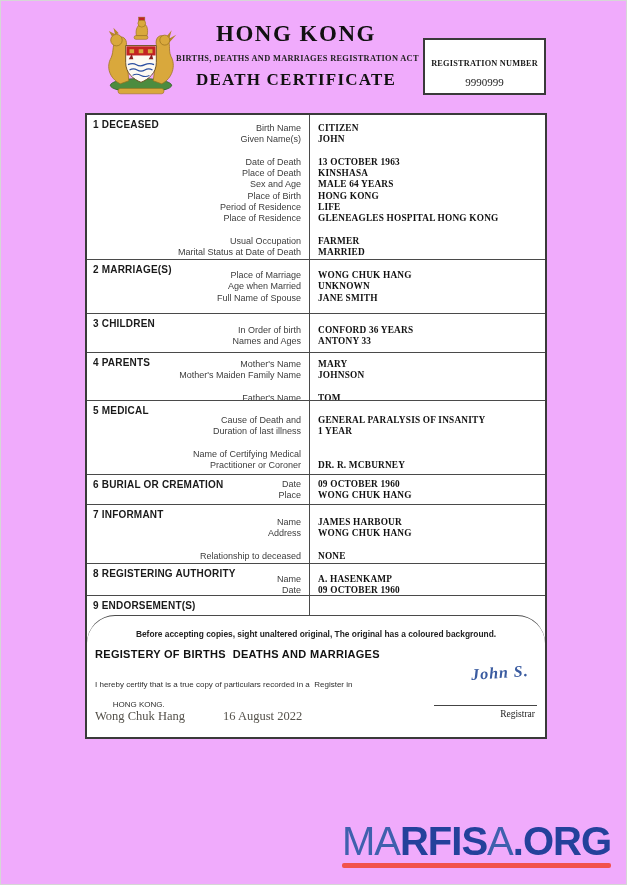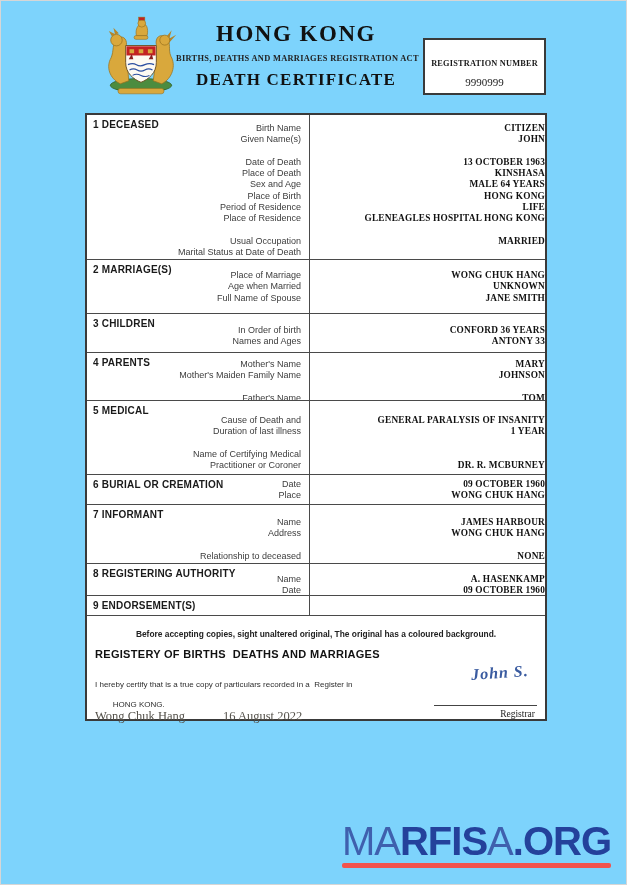--- a/index.html
+++ b/index.html
@@ -1,18 +1,18 @@
 <!DOCTYPE html>
 <html><head>
 <meta charset="utf-8">
 <style>
   * { margin:0; padding:0; box-sizing:border-box; }
   html,body { background:#fff; }
   .page {
-    position:relative; width:627px; height:885px; background:#7dd3fc;
+    position:relative; width:627px; height:885px; background:#f0abfc;
     border:1px solid #d6d6d6; overflow:hidden;
     font-family:"Liberation Sans", sans-serif; color:#1a1a1a;
   }
   
   .crest { position:absolute; left:94px; top:10px; width:92px; height:92px; }
   .header-text { position:absolute; left:175px; top:20px; width:240px; text-align:center; }
   .title {
     font-family:"Liberation Serif", serif; font-weight:bold; font-size:23px;
     letter-spacing:1.5px; color:#111;
   }
@@ -41,29 +41,29 @@
   .sec-row { position:relative; display:flex; overflow:hidden; }
   .sec-row.bt { border-top:1.5px solid #4a4a4a; }
   .sec-left {
     position:relative; width:223px; border-right:1.5px solid #4a4a4a;
   }
   .sec-header {
     position:absolute; top:4px; left:6px; font-size:10px; font-weight:bold;
     color:#1a1a1a; letter-spacing:0.2px; white-space:nowrap;
   }
   .sec-labels { text-align:right; padding-right:8px; }
-  .sec-right { flex:1; padding-left:8px;text-align:right; }
+  .sec-right { flex:1; padding-left:8px; }
   .line { line-height:11.3px; font-size:9px; white-space:nowrap; }
   .label-line { color:#3c3c3c; }
   .value-line {
     font-family:"Liberation Serif", serif; font-weight:bold; font-size:9.3px;
     color:#111; letter-spacing:0.2px;
   }
   
-  .footer-row { position:relative; border-top:1.5px solid #4a4a4a; height:104px; }
+  .footer-row { position:relative; border-top:1.5px solid #4a4a4a; height:122px;border-radius:28px; }
   .notice {
     margin-top:13px; padding:0 26px; text-align:center; font-weight:bold;
     font-size:8.4px; color:#222; white-space:pre-wrap;
   }
   .registry-title {
     margin-top:9px; margin-left:8px; font-weight:bold; font-size:11px;
     letter-spacing:0.3px; color:#111; white-space:pre;
   }
   .certify {
     position:absolute; left:8px; top:64px; width:330px; font-size:8px;
@@ -160,20 +160,21 @@
             <div class="line value-line">CITIZEN</div>
             <div class="line value-line">JOHN</div>
             <div class="line value-line">&nbsp;</div>
             <div class="line value-line">13 OCTOBER 1963</div>
             <div class="line value-line">KINSHASA</div>
             <div class="line value-line">MALE 64 YEARS</div>
             <div class="line value-line">HONG KONG</div>
             <div class="line value-line">LIFE</div>
             <div class="line value-line">GLENEAGLES HOSPITAL HONG KONG</div>
             <div class="line value-line">&nbsp;</div>
+            <div class="line value-line">FARMER</div>
             <div class="line value-line">MARRIED</div>
           </div>
         </div>
         <div class="sec-row bt" style="height: 54px;">
           <div class="sec-left">
             <div class="sec-header">2 MARRIAGE(S)</div>
             <div class="sec-labels" style="padding-top: 10px;">
               <div class="line label-line">Place of Marriage</div>
               <div class="line label-line">Age when Married</div>
               <div class="line label-line">Full Name of Spouse</div>

